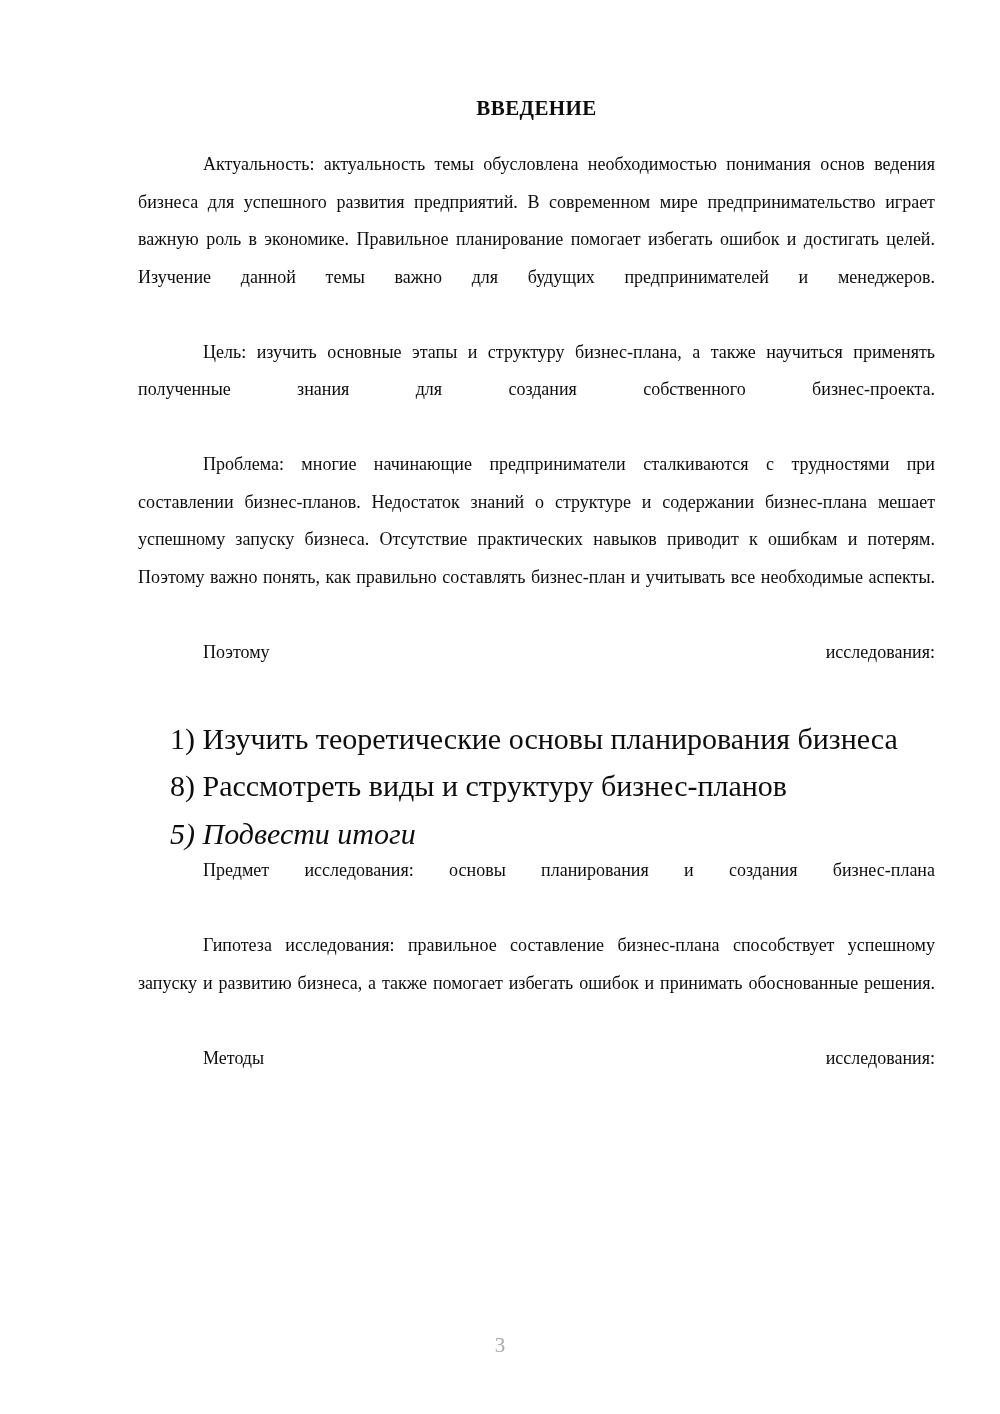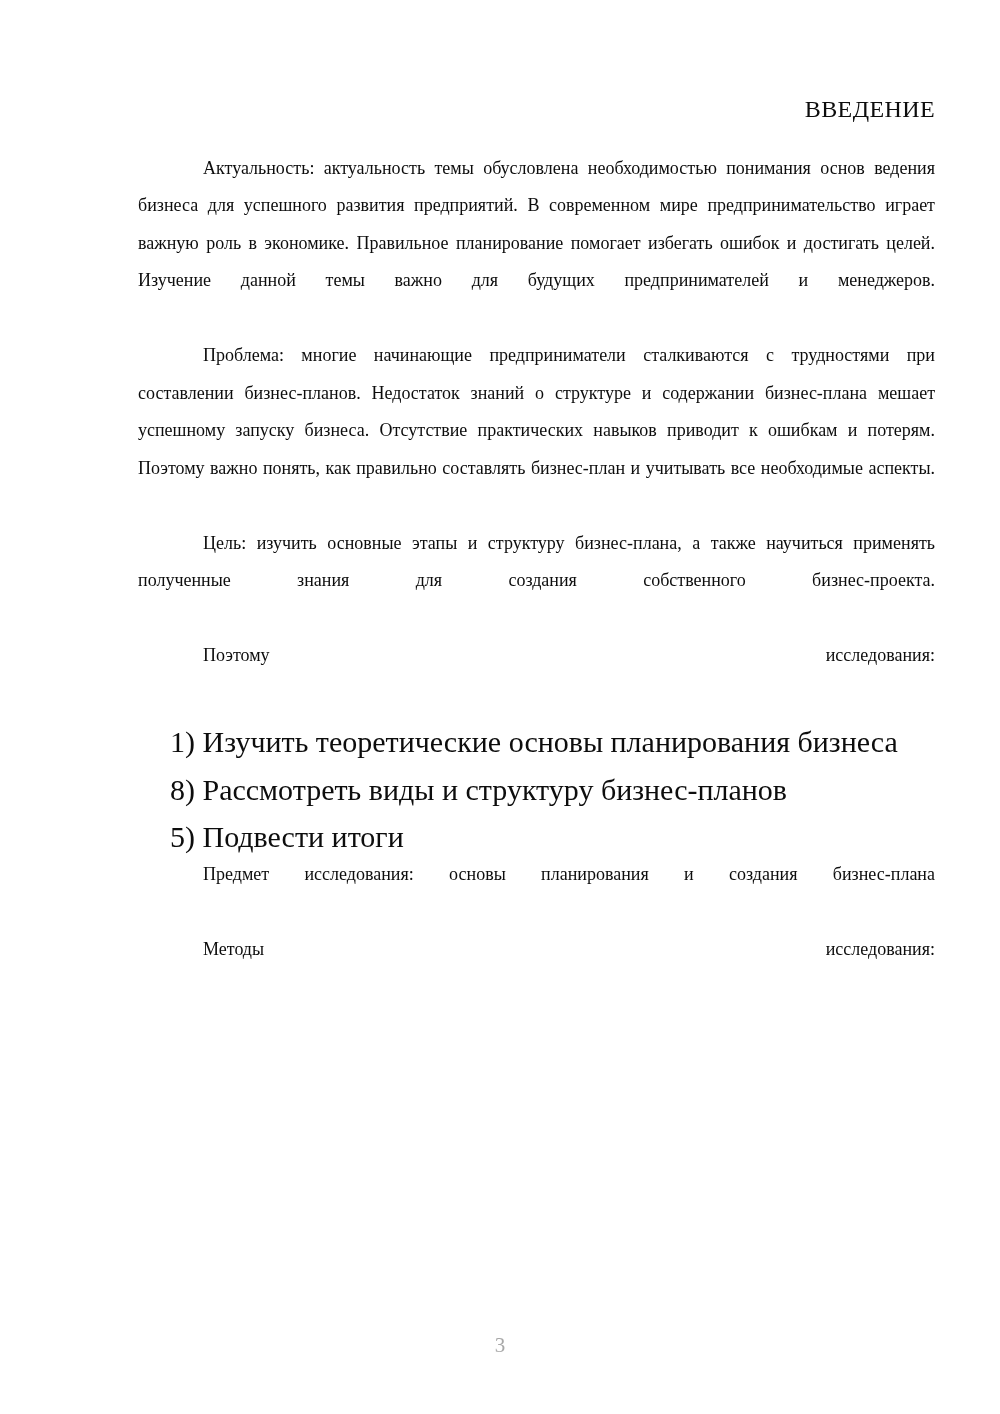--- a/index.html
+++ b/index.html
@@ -23,23 +23,23 @@
 
   
   .content {
     position: absolute;
     left: 138px;
     top: 96px;
     width: 797px;
   }
 
   .doc-heading {
-    font-size: 24px;
-    font-weight: normal;
-    text-align: right;
+    font-size: 21px;
+    font-weight: bold;
+    text-align: center;
     letter-spacing: 0.4px;
     margin: 0 0 26px 0;
     line-height: 1.15;
   }
 
   .para {
     font-size: 18px;
     line-height: 37.5px;
     text-align: justify;
     text-justify: inter-word;
@@ -66,20 +66,21 @@
     font-size: 30px;
     line-height: 37.5px;
     text-align: left;
     padding-left: 32px;
     margin-bottom: 10px;
     white-space: nowrap;
   }
 
   .list-item:last-child {
     margin-bottom: 0;
+    font-style: italic;
   }
 
   .after-list {
     margin-top: 12px;
   }
 
   .page-number {
     position: absolute;
     left: 0;
     right: 0;
@@ -94,35 +95,36 @@
 <body>
 
 <div class="page">
 
   <div class="content">
 
     <h1 class="doc-heading">ВВЕДЕНИЕ</h1>
 
     <p class="para">Актуальность: актуальность темы обусловлена необходимостью понимания основ ведения бизнеса для успешного развития предприятий. В современном мире предпринимательство играет важную роль в экономике. Правильное планирование помогает избегать ошибок и достигать целей. Изучение данной темы важно для будущих предпринимателей и менеджеров.</p>
 
+    <p class="para">Цель: изучить основные этапы и структуру бизнес-плана, а также научиться применять полученные знания для создания собственного бизнес-проекта.</p>
+
     <p class="para">Проблема: многие начинающие предприниматели сталкиваются с трудностями при составлении бизнес-планов. Недостаток знаний о структуре и содержании бизнес-плана мешает успешному запуску бизнеса. Отсутствие практических навыков приводит к ошибкам и потерям. Поэтому важно понять, как правильно составлять бизнес-план и учитывать все необходимые аспекты.</p>
-
-    <p class="para">Цель: изучить основные этапы и структуру бизнес-плана, а также научиться применять полученные знания для создания собственного бизнес-проекта.</p>
 
     <p class="para">Поэтому исследования:</p>
 
     <ul class="list">
       <li class="list-item">1) Изучить теоретические основы планирования бизнеса</li>
       <li class="list-item">8) Рассмотреть виды и структуру бизнес-планов</li>
       <li class="list-item">5) Подвести итоги</li>
     </ul>
 
 
     <p class="para">Предмет исследования: основы планирования и создания бизнес-плана</p>
 
+    <p class="para">Гипотеза исследования: правильное составление бизнес-плана способствует успешному запуску и развитию бизнеса, а также помогает избегать ошибок и принимать обоснованные решения.</p>
 
     <p class="para">Методы исследования:</p>
 
   </div>
 
   <div class="page-number">3</div>
 
 </div>
 
 </body></html>

